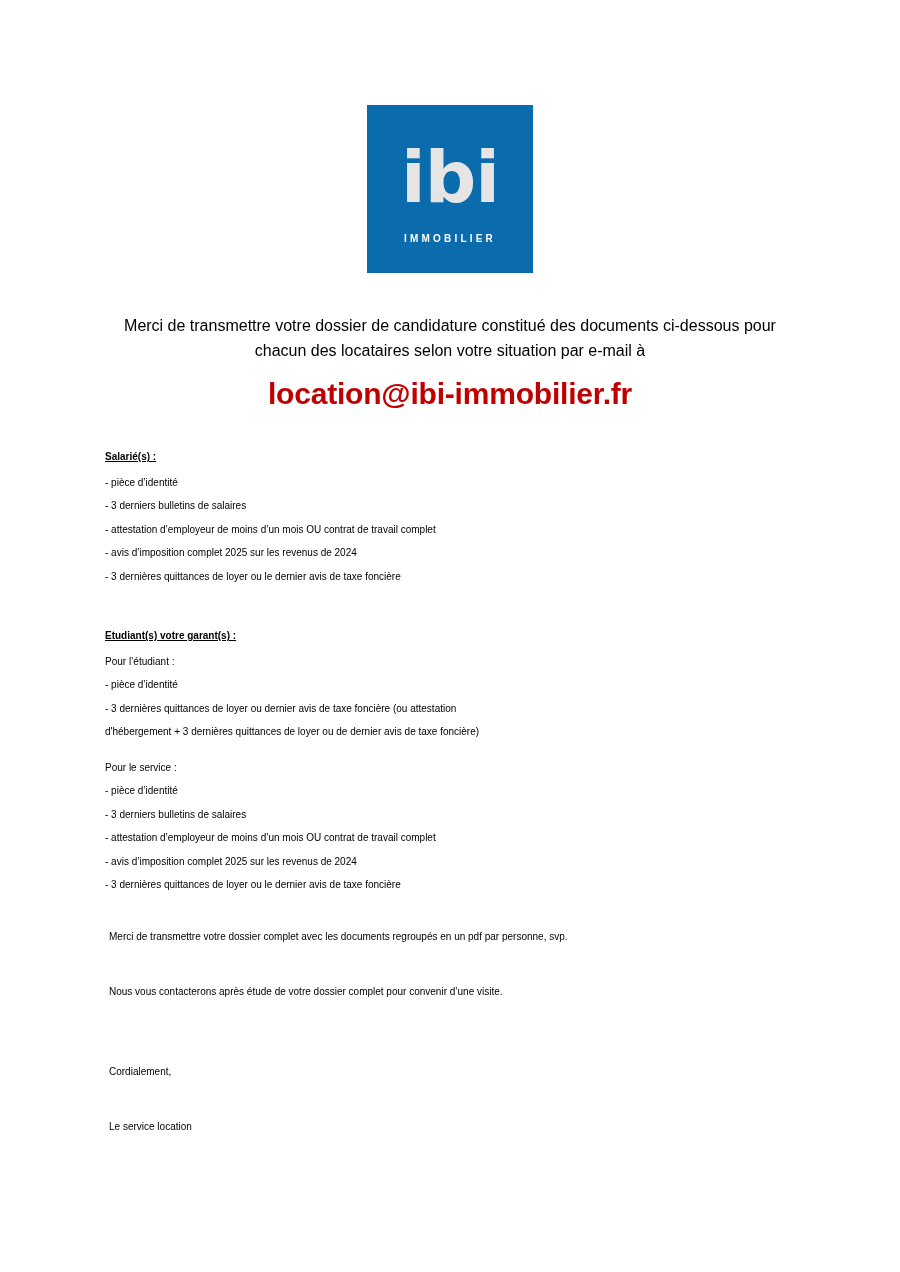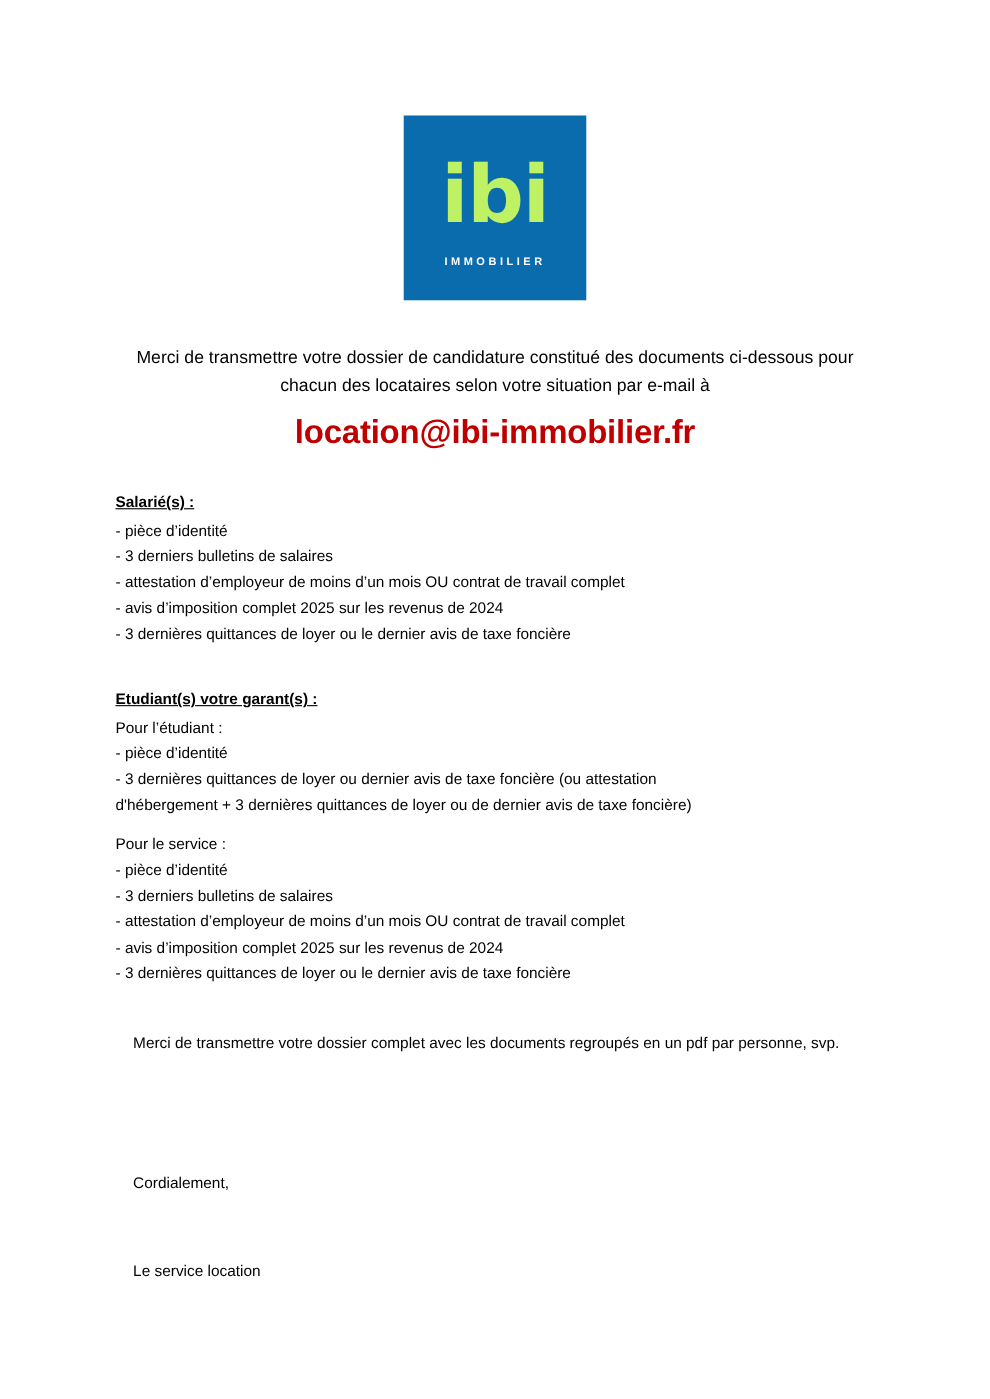--- a/index.html
+++ b/index.html
@@ -33,21 +33,21 @@
     width: 166px;
     height: 168px;
     background: #0a6bad;
     display: flex;
     flex-direction: column;
     align-items: center;
     justify-content: center;
     position: relative;
   }
   .logo-mark {
-    color: #bef264;
+    color: #e5e5e5;
     font-family: "DejaVu Sans", sans-serif;
     font-weight: 700;
     font-size: 72px;
     line-height: 72px;
     letter-spacing: -1px;
     margin-top: 6px;
     user-select: none;
   }
   .logo-sub {
     color: #ffffff;
@@ -74,39 +74,39 @@
     font-weight: 700;
     font-size: 30px;
     line-height: 34px;
     letter-spacing: -0.2px;
   }
 
   
   .content {
     margin: 34px 0 0 105px;
     width: 720px;
-    font-size: 14px;
+    font-size: 10px;
     line-height: 23.5px;
   }
   .section-title {
     font-weight: 700;
     text-decoration: underline;
     margin-bottom: 2px;
   }
   .line {
     white-space: pre-wrap;
   }
   .block {
     margin-bottom: 0;
   }
   .gap-lg { height: 36px; }
   .gap-md { height: 24px; }
   .gap-sm { height: 12px; }
   .para {
-    margin: 16px;
+    margin: 4px;
     width: 700px;
   }
 </style>
 </head>
 <body>
 
 <div class="page">
 
   <div class="logo-wrap">
     <div class="logo">
@@ -147,20 +147,21 @@
       <div class="line">- avis d’imposition complet 2025 sur les revenus de 2024</div>
       <div class="line">- 3 dernières quittances de loyer ou le dernier avis de taxe foncière</div>
     </div>
 
     <div class="gap-md"></div>
 
     <p class="para">Merci de transmettre votre dossier complet avec les documents regroupés en un pdf par personne, svp.</p>
 
     <div class="gap-md"></div>
 
+    <p class="para">Nous vous contacterons après étude de votre dossier complet pour convenir d’une visite.</p>
 
     <div class="gap-md"></div>
 
 
     <div class="gap-md"></div>
 
     <p class="para">Cordialement,</p>
 
     <div class="gap-md"></div>
 

